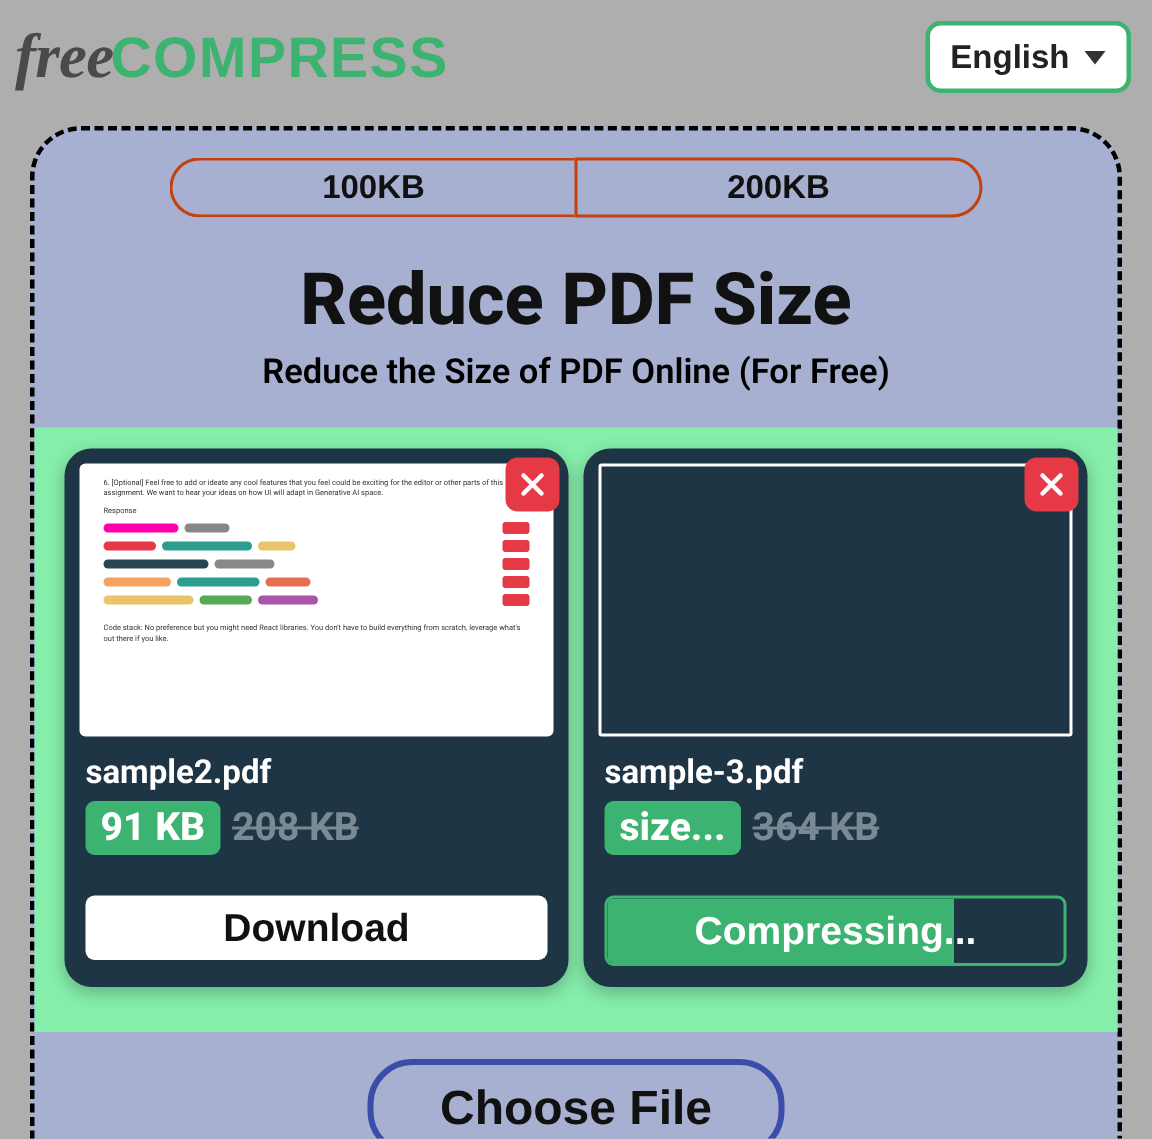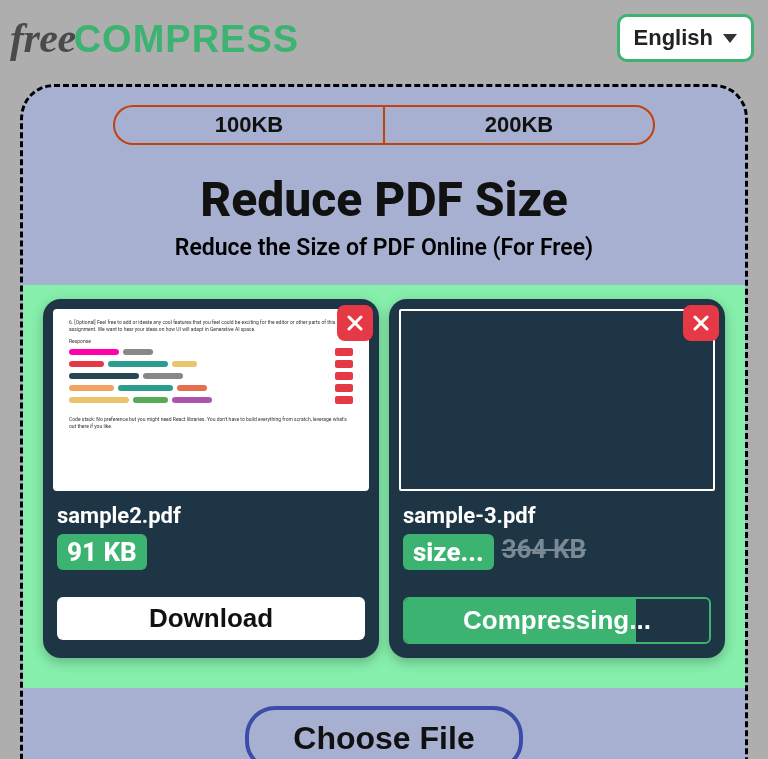--- a/index.html
+++ b/index.html
@@ -163,21 +163,21 @@
       border-radius: 2px;
     }
     .filename {
       color: #fff;
       font-size: 22px;
       font-weight: 700;
       margin: 12px 4px 6px 4px;
     }
     .size-row {
       display: flex;
-      align-items: flex-start;
+      align-items: center;
       gap: 8px;
       margin: 0 4px;
     }
     .size-badge {
       background: #3cb371;
       color: #fff;
       font-size: 26px;
       font-weight: 800;
       padding: 3px 10px;
       border-radius: 6px;
@@ -296,20 +296,21 @@
             <span class="chip" style="width:35px;background:#5a5;"></span>
             <span class="chip" style="width:40px;background:#a5a;"></span>
             <span style="flex:1"></span>
             <span class="badge-red"></span>
           </div>
         <div class="doc-text-tiny" style="margin-top:12px;">Code stack: No preference but you might need React libraries. You don't have to build everything from scratch, leverage what's out there if you like.</div>
       </div>
       <div class="filename">sample2.pdf</div>
       <div class="size-row">
         <span class="size-badge">91 KB</span>
+        <span class="size-old">208 KB</span>
       </div>
       <button class="action-btn action-white">Download</button>
     </div>
 
     <div class="card">
       <button class="close-btn">
         <svg width="16" height="16" viewBox="0 0 16 16">
             <path d="M2 2 L14 14 M14 2 L2 14" stroke="#fff" stroke-width="3" stroke-linecap="round"></path>
           </svg>
       </button>

